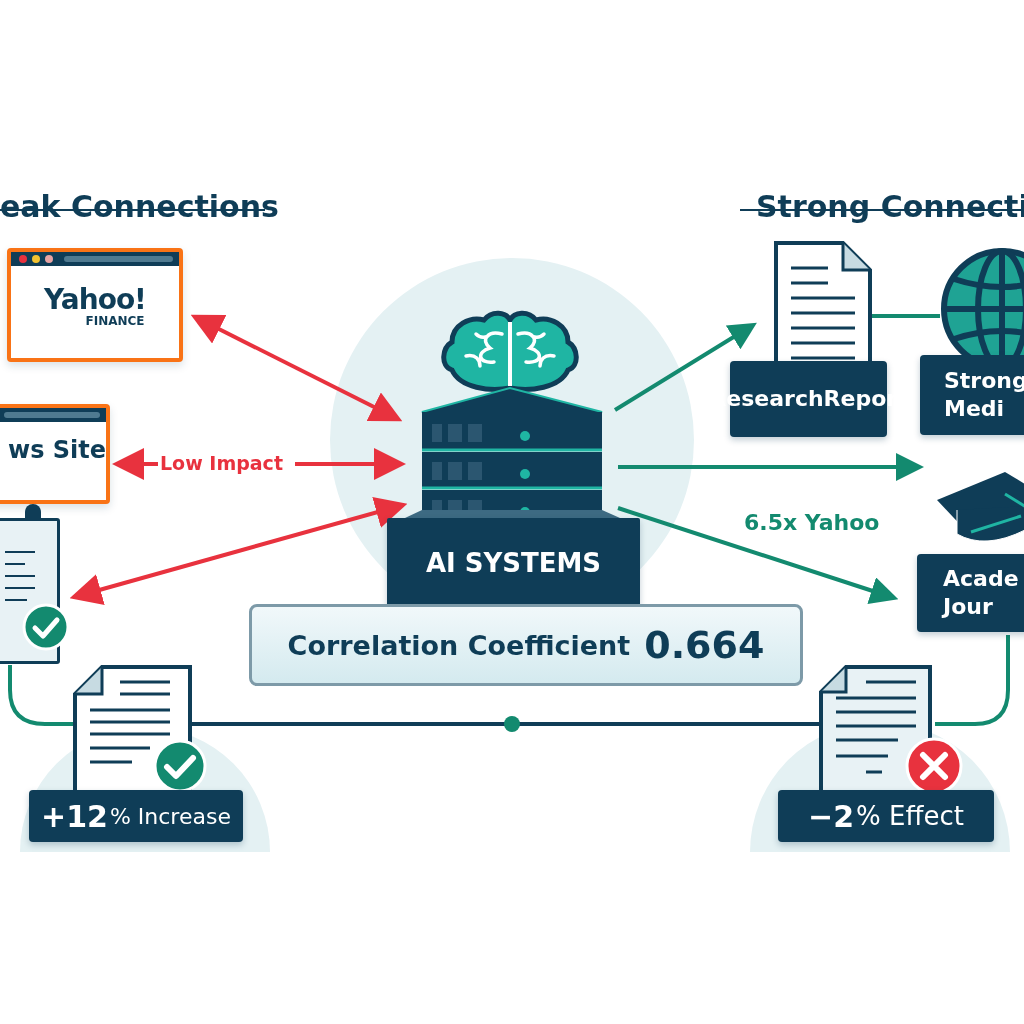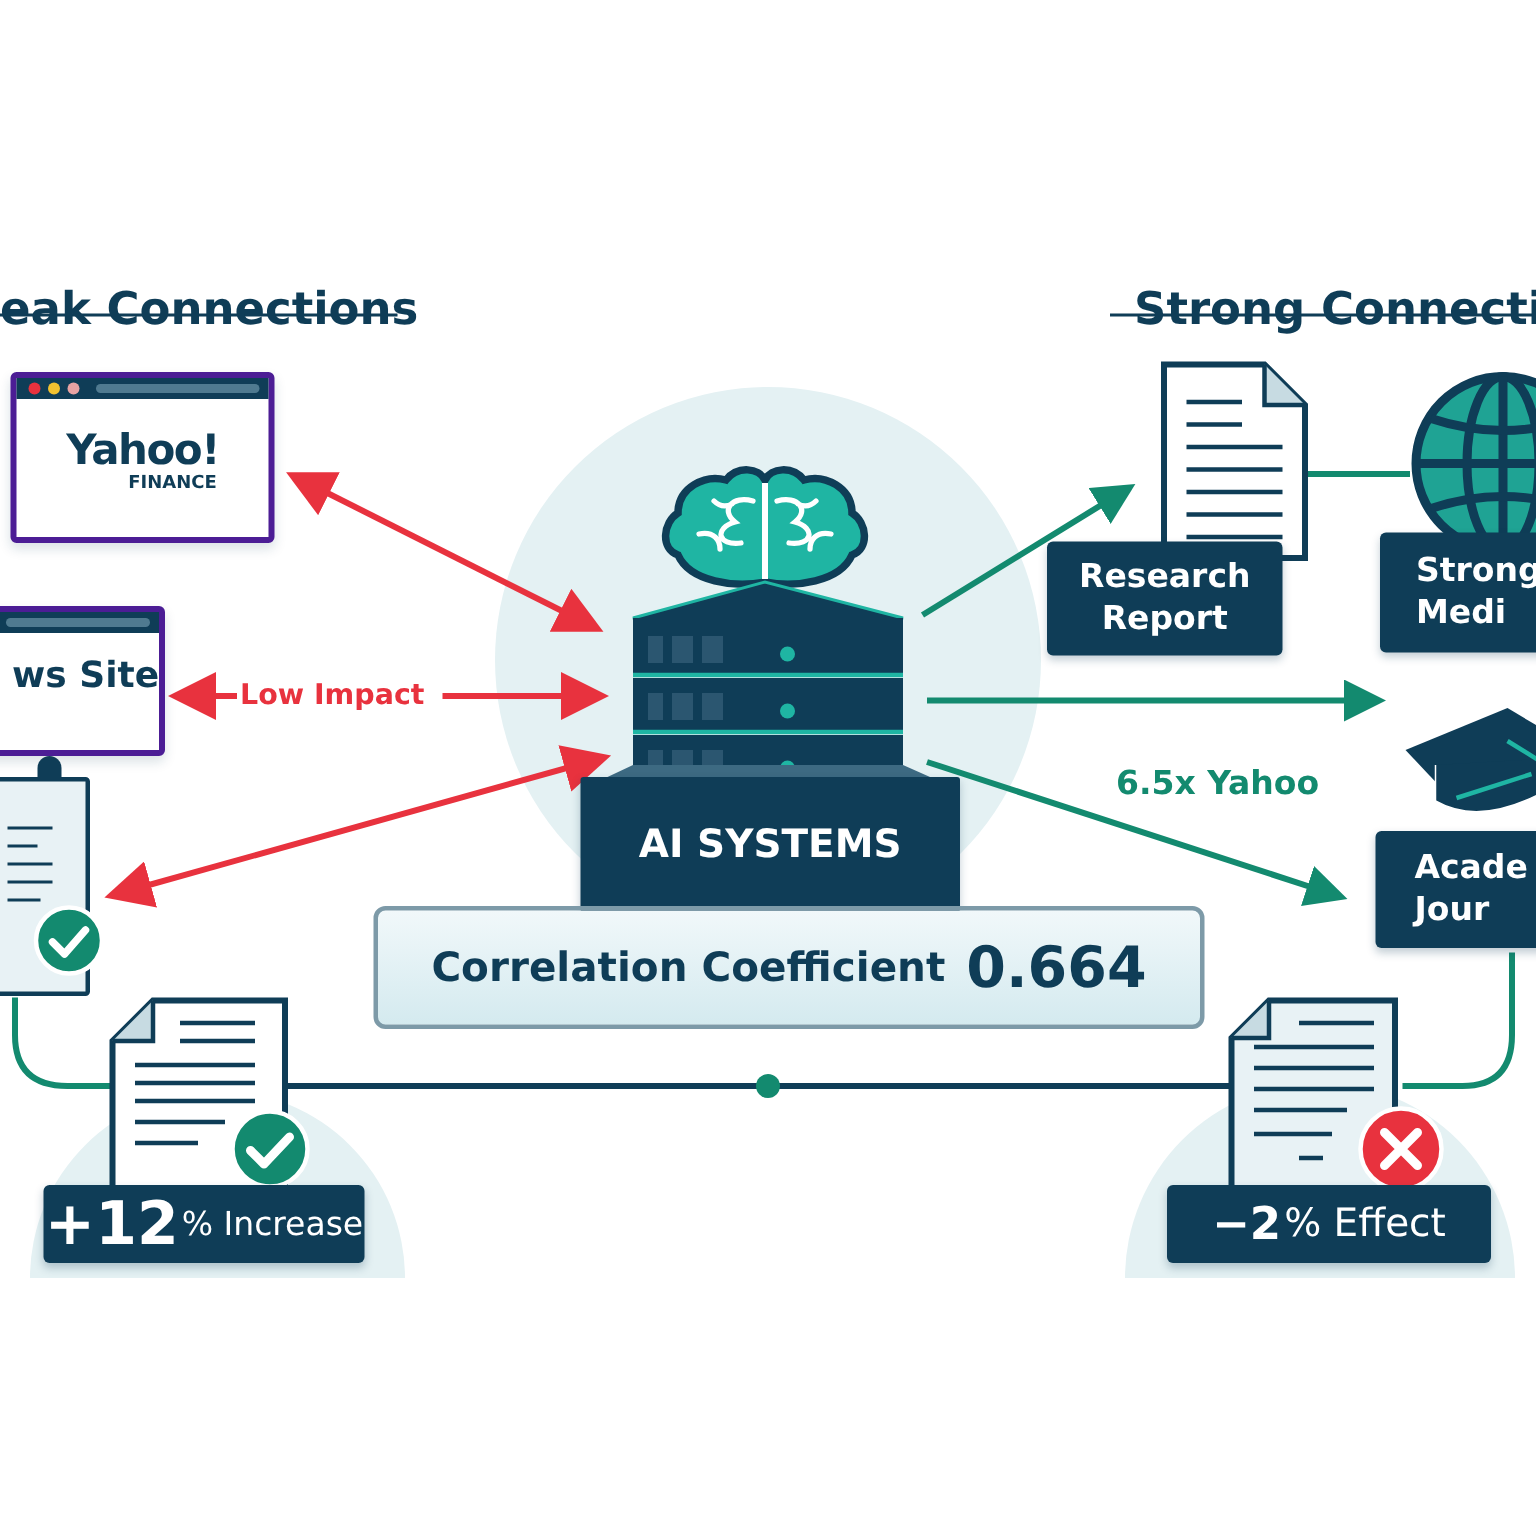--- a/index.html
+++ b/index.html
@@ -4,21 +4,21 @@
 <style>
   html, body { margin:0; padding:0; background:#ffffff; }
   body { width:1024px; height:1024px; position:relative; overflow:hidden;
          font-family:"DejaVu Sans", sans-serif; color:#0f3d57; }
   .abs { position:absolute; }
   svg.layer { position:absolute; left:0; top:0; }
   .heading { font-weight:bold; font-size:30px; color:#0f3d57; white-space:nowrap;margin-top:23px; }
   .navy-label { background:#0f3d57; color:#fff; font-weight:bold; border-radius:4px;
                 display:flex; align-items:center; justify-content:center; text-align:center;
                 box-shadow:0 3px 6px rgba(15,61,87,0.25); }
-  .browser { background:#fff; border:4px solid #4c1d95; border-radius:4px;
+  .browser { background:#fff; border:4px solid #f97316; border-radius:4px;
              box-shadow:0 4px 8px rgba(15,61,87,0.15); }
   .browser-bar { height:14px; background:#0f3d57; display:flex; align-items:center; padding-left:8px; gap:5px; }
   .dot { width:8px; height:8px; border-radius:50%; display:inline-block; }
   .urlbar { flex:1; height:6px; margin:0 6px 0 6px; background:#4f7a90; border-radius:3px; }
   .label-red { color:#e8323e; font-weight:bold; font-size:19px; white-space:nowrap; }
   .label-green { color:#138a6f; font-weight:bold; font-size:22px; white-space:nowrap; }
   .corr-box { background:linear-gradient(180deg,#f1f8fa,#d4eaef); border:3px solid #7d9aa8;
               border-radius:8px; display:flex; align-items:center; justify-content:center; gap:14px;margin-left:12px; }
 </style>
 </head>
@@ -143,21 +143,21 @@
   <g stroke="#0f3d57" stroke-width="3">
       <line x1="18" y1="28" x2="55" y2="28"></line>
       <line x1="18" y1="43" x2="55" y2="43"></line>
       <line x1="18" y1="58" x2="82" y2="58"></line>
       <line x1="18" y1="73" x2="82" y2="73"></line>
       <line x1="18" y1="88" x2="82" y2="88"></line>
       <line x1="18" y1="103" x2="82" y2="103"></line>
       <line x1="18" y1="118" x2="82" y2="118"></line>
     </g>
 </svg>
-<div class="abs navy-label" style="left:698px;top:361px;width:157px;height:76px;font-size:22px;flex-direction:column;line-height:28px;justify-content:center;">
+<div class="abs navy-label" style="left:730px;top:361px;width:157px;height:76px;font-size:22px;line-height:28px;justify-content:center;">
   <span>Research</span>
   <span>Report</span>
 </div>
 
 <svg class="abs" style="left:940px;top:245px;" width="120" height="130">
   <circle cx="62" cy="64" r="58" fill="#1fa394" stroke="#0f3d57" stroke-width="6"></circle>
   <ellipse cx="62" cy="64" rx="24" ry="58" fill="none" stroke="#0f3d57" stroke-width="6"></ellipse>
   <line x1="62" y1="6" x2="62" y2="122" stroke="#0f3d57" stroke-width="6"></line>
   <line x1="4" y1="64" x2="120" y2="64" stroke="#0f3d57" stroke-width="6"></line>
   <path d="M14,34 Q62,50 110,34 M14,94 Q62,78 110,94" fill="none" stroke="#0f3d57" stroke-width="6"></path>
@@ -191,21 +191,21 @@
       <line x1="18" y1="70" x2="98" y2="70"></line>
       <line x1="18" y1="84" x2="78" y2="84"></line>
       <line x1="18" y1="98" x2="60" y2="98"></line>
     </g>
 </svg>
 <svg class="abs" style="left:152px;top:738px;" width="56" height="56">
   <circle cx="28" cy="28" r="25" fill="#138a6f" stroke="#fff" stroke-width="3"></circle>
   <path d="M15,29 L24,38 L41,20" fill="none" stroke="#fff" stroke-width="6" stroke-linecap="round" stroke-linejoin="round"></path>
 </svg>
 <div class="abs navy-label" style="left:29px;top:790px;width:214px;height:52px;font-size:22px;font-weight:normal;gap:2px;">
-  <span style="font-weight:bold;font-size:40px;">+12</span>
+  <span style="font-weight:bold;font-size:30px;">+12</span>
     <span>% Increase</span>
 </div>
 
 <svg class="abs" style="left:818px;top:664px;" width="120" height="130">
   <path d="M28,3 L112,3 L112,128 L3,128 L3,28 Z" fill="#e8f2f5" stroke="#0f3d57" stroke-width="4"></path>
   <path d="M28,3 L28,28 L3,28" fill="#c7dbe2" stroke="#0f3d57" stroke-width="3"></path>
   <g stroke="#0f3d57" stroke-width="3">
       <line x1="48" y1="18" x2="98" y2="18"></line>
       <line x1="18" y1="34" x2="98" y2="34"></line>
       <line x1="18" y1="48" x2="98" y2="48"></line>

